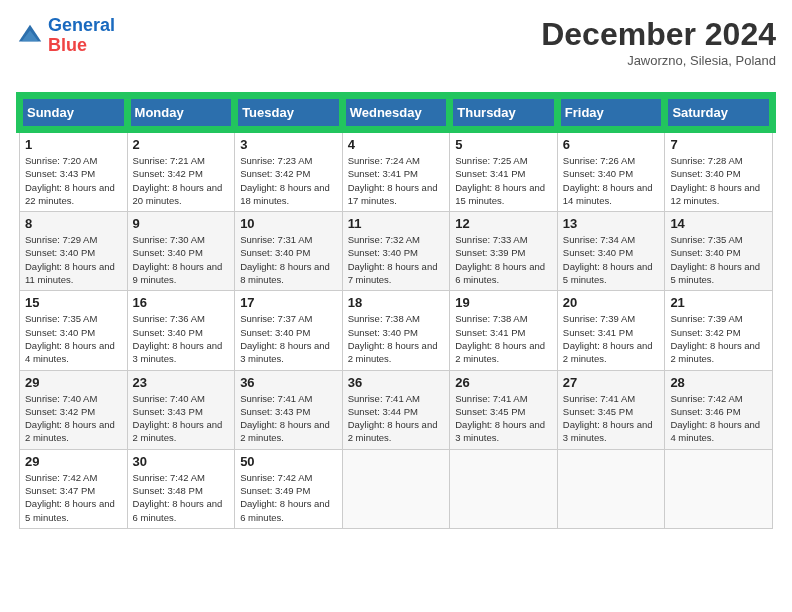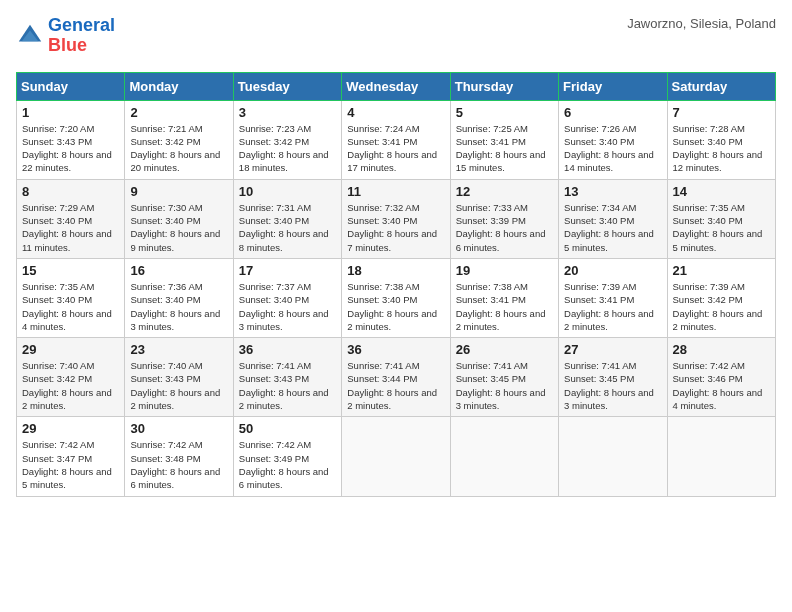--- a/index.html
+++ b/index.html
@@ -7,21 +7,21 @@
       font-family: Arial, sans-serif;
       background: #fff;
       width: 792px;
       min-height: 612px;
       padding: 16px;
     }
     .header {
       display: flex;
       justify-content: space-between;
       align-items: flex-start;
-      margin-bottom: 16px;
+      margin-bottom: 24px;
     }
     .logo {
       display: flex;
       align-items: center;
       gap: 4px;
     }
     .logo-text {
       font-size: 18px;
       font-weight: bold;
       color: #333;
@@ -51,21 +51,21 @@
       border-collapse: collapse;
       font-size: 10.5px;
     }
     thead tr th {
       background-color: #2c6fad;
       color: #fff;
       padding: 6px 4px;
       text-align: left;
       font-size: 13px;
       font-weight: bold;
-      border: 1px solid #22c55e;
+      border: 7px solid #22c55e;
     }
     tbody tr td {
       border: 1px solid #ccc;
       padding: 4px 5px;
       vertical-align: top;
       width: calc(100% / 7);
       min-height: 80px;
       background: #fff;
     }
     tbody tr:nth-child(even) td {
@@ -95,20 +95,21 @@
     <svg class="logo-icon" viewBox="0 0 40 40">
       <polygon points="20,4 36,28 4,28" fill="#2c6fad"></polygon>
       <polygon points="20,12 32,28 8,28" fill="#5a9fd4" opacity="0.5"></polygon>
     </svg>
     <div class="logo-text">
       <div><span>General</span></div>
       <div><span style="color:#ef4444">Blue</span></div>
     </div>
   </div>
   <div class="title-block">
+    <div class="month-title">December 2024</div>
     <div class="location">Jaworzno, Silesia, Poland</div>
   </div>
 </div>
 
 <table>
   <thead>
     <tr id="weekday-header">
         <th>Sunday</th>
         <th>Monday</th>
         <th>Tuesday</th>

